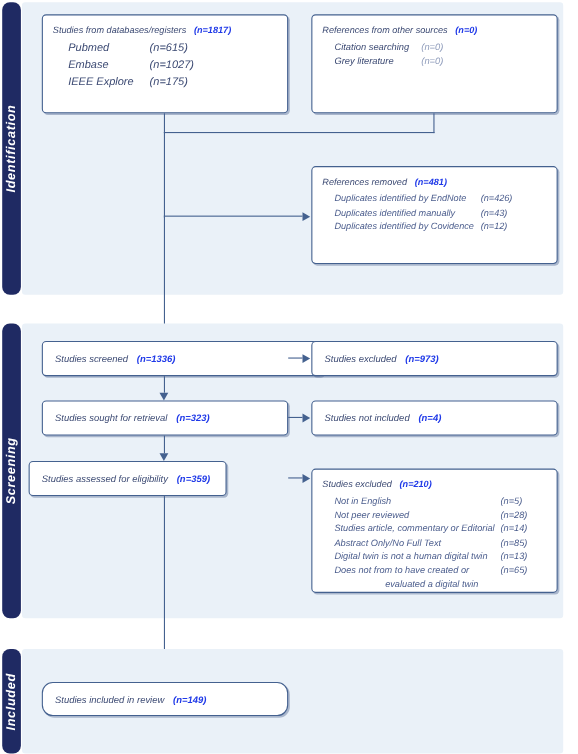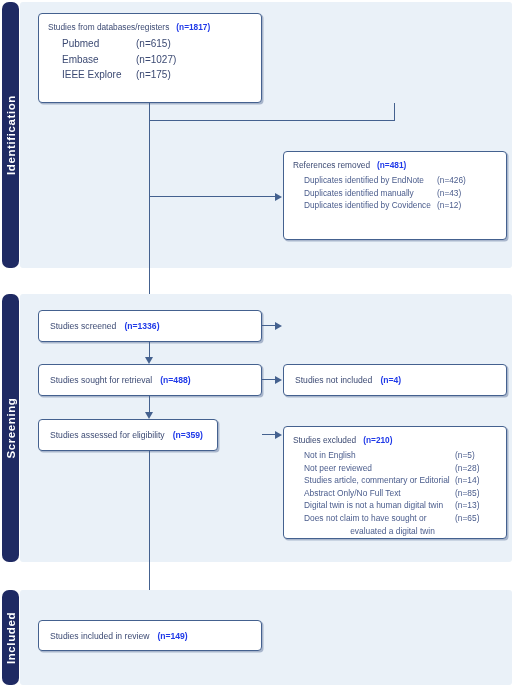--- a/index.html
+++ b/index.html
@@ -2,21 +2,21 @@
 <html><head>
 <meta charset="utf-8">
 <style>
   html,body{margin:0;padding:0;}
   body{
     width:525px;height:685px;
     background:#ffffff;
     font-family:"Liberation Sans", sans-serif;
     overflow:hidden;
   }
-  #diagram{position:relative;width:525px;height:685px;}
+  #diagram{position:relative;width:525px;height:685px;font-style:italic;}
 
   
   .stage{position:absolute;background:#eaf1f8;border-radius:3px;}
   .stage-bar{
     position:absolute;left:2px;width:17px;
     background:#1f2a63;border-radius:7px;
     color:#ffffff;
   }
   .stage-bar span{
     position:absolute;left:50%;top:50%;
@@ -110,20 +110,35 @@
         <div class="srcrow">
           <span class="lbl">Embase</span><span class="val">(n=1027)</span>
         </div>
         <div class="srcrow">
           <span class="lbl">IEEE Explore</span><span class="val">(n=175)</span>
         </div>
       </div>
     </div>
   </div>
 
+  <div class="box" style="left:283px;top:13px;width:224px;height:90px;">
+    <div class="box-inner">
+      <div class="hdr">
+        <span>References from other sources</span><span class="n">(n=0)</span>
+      </div>
+      <div class="rows">
+        <div class="otherrow">
+          <span class="lbl">Citation searching</span><span class="val">(n=0)</span>
+        </div>
+        <div class="otherrow">
+          <span class="lbl">Grey literature</span><span class="val">(n=0)</span>
+        </div>
+      </div>
+    </div>
+  </div>
 
   <div class="box" style="left:283px;top:151px;width:224px;height:89px;">
     <div class="box-inner">
       <div class="hdr">
         <span>References removed</span><span class="n">(n=481)</span>
       </div>
       <div class="rows">
         <div class="remrow">
           <span class="lbl">Duplicates identified by EndNote</span><span class="val">(n=426)</span>
         </div>
@@ -145,46 +160,51 @@
   <div class="arrow-r" style="left:275px;top:192.5px;"></div>
 
   <div class="ln vl" style="left:149px;top:196px;height:107px;"></div>
   <div class="arrow-d" style="left:145px;top:303px;"></div>
 
   <div class="stage" style="left:20px;top:294px;width:492px;height:268px;"></div>
   <div class="stage-bar" style="top:294px;height:268px;">
     <span>Screening</span>
   </div>
 
-  <div class="box" style="left:38px;top:310px;width:224px;height:32px;">
+  <div class="box" style="left:38px;top:310px;width:256px;height:32px;">
     <div class="one">
       <span>Studies screened</span><span class="n">(n=1336)</span>
+    </div>
+  </div>
+  <div class="box" style="left:283px;top:310px;width:224px;height:32px;">
+    <div class="one">
+      <span>Studies excluded</span><span class="n">(n=973)</span>
     </div>
   </div>
   <div class="ln hl" style="left:262px;top:325px;width:13px;"></div>
   <div class="arrow-r" style="left:275px;top:321.5px;"></div>
 
   <div class="ln vl" style="left:149px;top:342px;height:15px;"></div>
   <div class="arrow-d" style="left:145px;top:357px;"></div>
   <div class="box" style="left:38px;top:364px;width:224px;height:32px;">
     <div class="one">
-      <span>Studies sought for retrieval</span><span class="n">(n=488)</span>
+      <span>Studies sought for retrieval</span><span class="n">(n=323)</span>
     </div>
   </div>
   <div class="box" style="left:283px;top:364px;width:224px;height:32px;">
     <div class="one">
       <span>Studies not included</span><span class="n">(n=4)</span>
     </div>
   </div>
   <div class="ln hl" style="left:262px;top:379px;width:13px;"></div>
   <div class="arrow-r" style="left:275px;top:375.5px;"></div>
 
   <div class="ln vl" style="left:149px;top:396px;height:16px;"></div>
   <div class="arrow-d" style="left:145px;top:412px;"></div>
-  <div class="box" style="left:38px;top:419px;width:180px;height:32px;">
+  <div class="box" style="left:26px;top:419px;width:180px;height:32px;">
     <div class="one">
       <span>Studies assessed for eligibility</span><span class="n">(n=359)</span>
     </div>
   </div>
 
   <div class="box" style="left:283px;top:426px;width:224px;height:113px;">
     <div class="box-inner">
       <div class="hdr">
         <span>Studies excluded</span><span class="n">(n=210)</span>
       </div>
@@ -198,38 +218,38 @@
         <div class="exrow">
           <span class="lbl">Studies article, commentary or Editorial</span><span class="val">(n=14)</span>
         </div>
         <div class="exrow">
           <span class="lbl">Abstract Only/No Full Text</span><span class="val">(n=85)</span>
         </div>
         <div class="exrow">
           <span class="lbl">Digital twin is not a human digital twin</span><span class="val">(n=13)</span>
         </div>
         <div class="exrow">
-          <span class="lbl">Does not claim to have sought or</span><span class="val">(n=65)</span>
+          <span class="lbl">Does not from to have created or</span><span class="val">(n=65)</span>
         </div>
         <div class="exrow cont">
           <span class="lbl">evaluated a digital twin</span><span class="val"></span>
         </div>
       </div>
     </div>
   </div>
   <div class="ln hl" style="left:262px;top:434px;width:13px;"></div>
   <div class="arrow-r" style="left:275px;top:430.5px;"></div>
 
   <div class="ln vl" style="left:149px;top:451px;height:162px;"></div>
   <div class="arrow-d" style="left:145px;top:613px;"></div>
 
   <div class="stage" style="left:20px;top:590px;width:492px;height:95px;"></div>
   <div class="stage-bar" style="top:590px;height:95px;">
     <span>Included</span>
   </div>
 
-  <div class="box" style="left:38px;top:620px;width:224px;height:31px;">
+  <div class="box" style="left:38px;top:620px;width:224px;height:31px;border-radius:10px;">
     <div class="one">
       <span>Studies included in review</span><span class="n">(n=149)</span>
     </div>
   </div>
 
 </div>
 
 </body></html>

